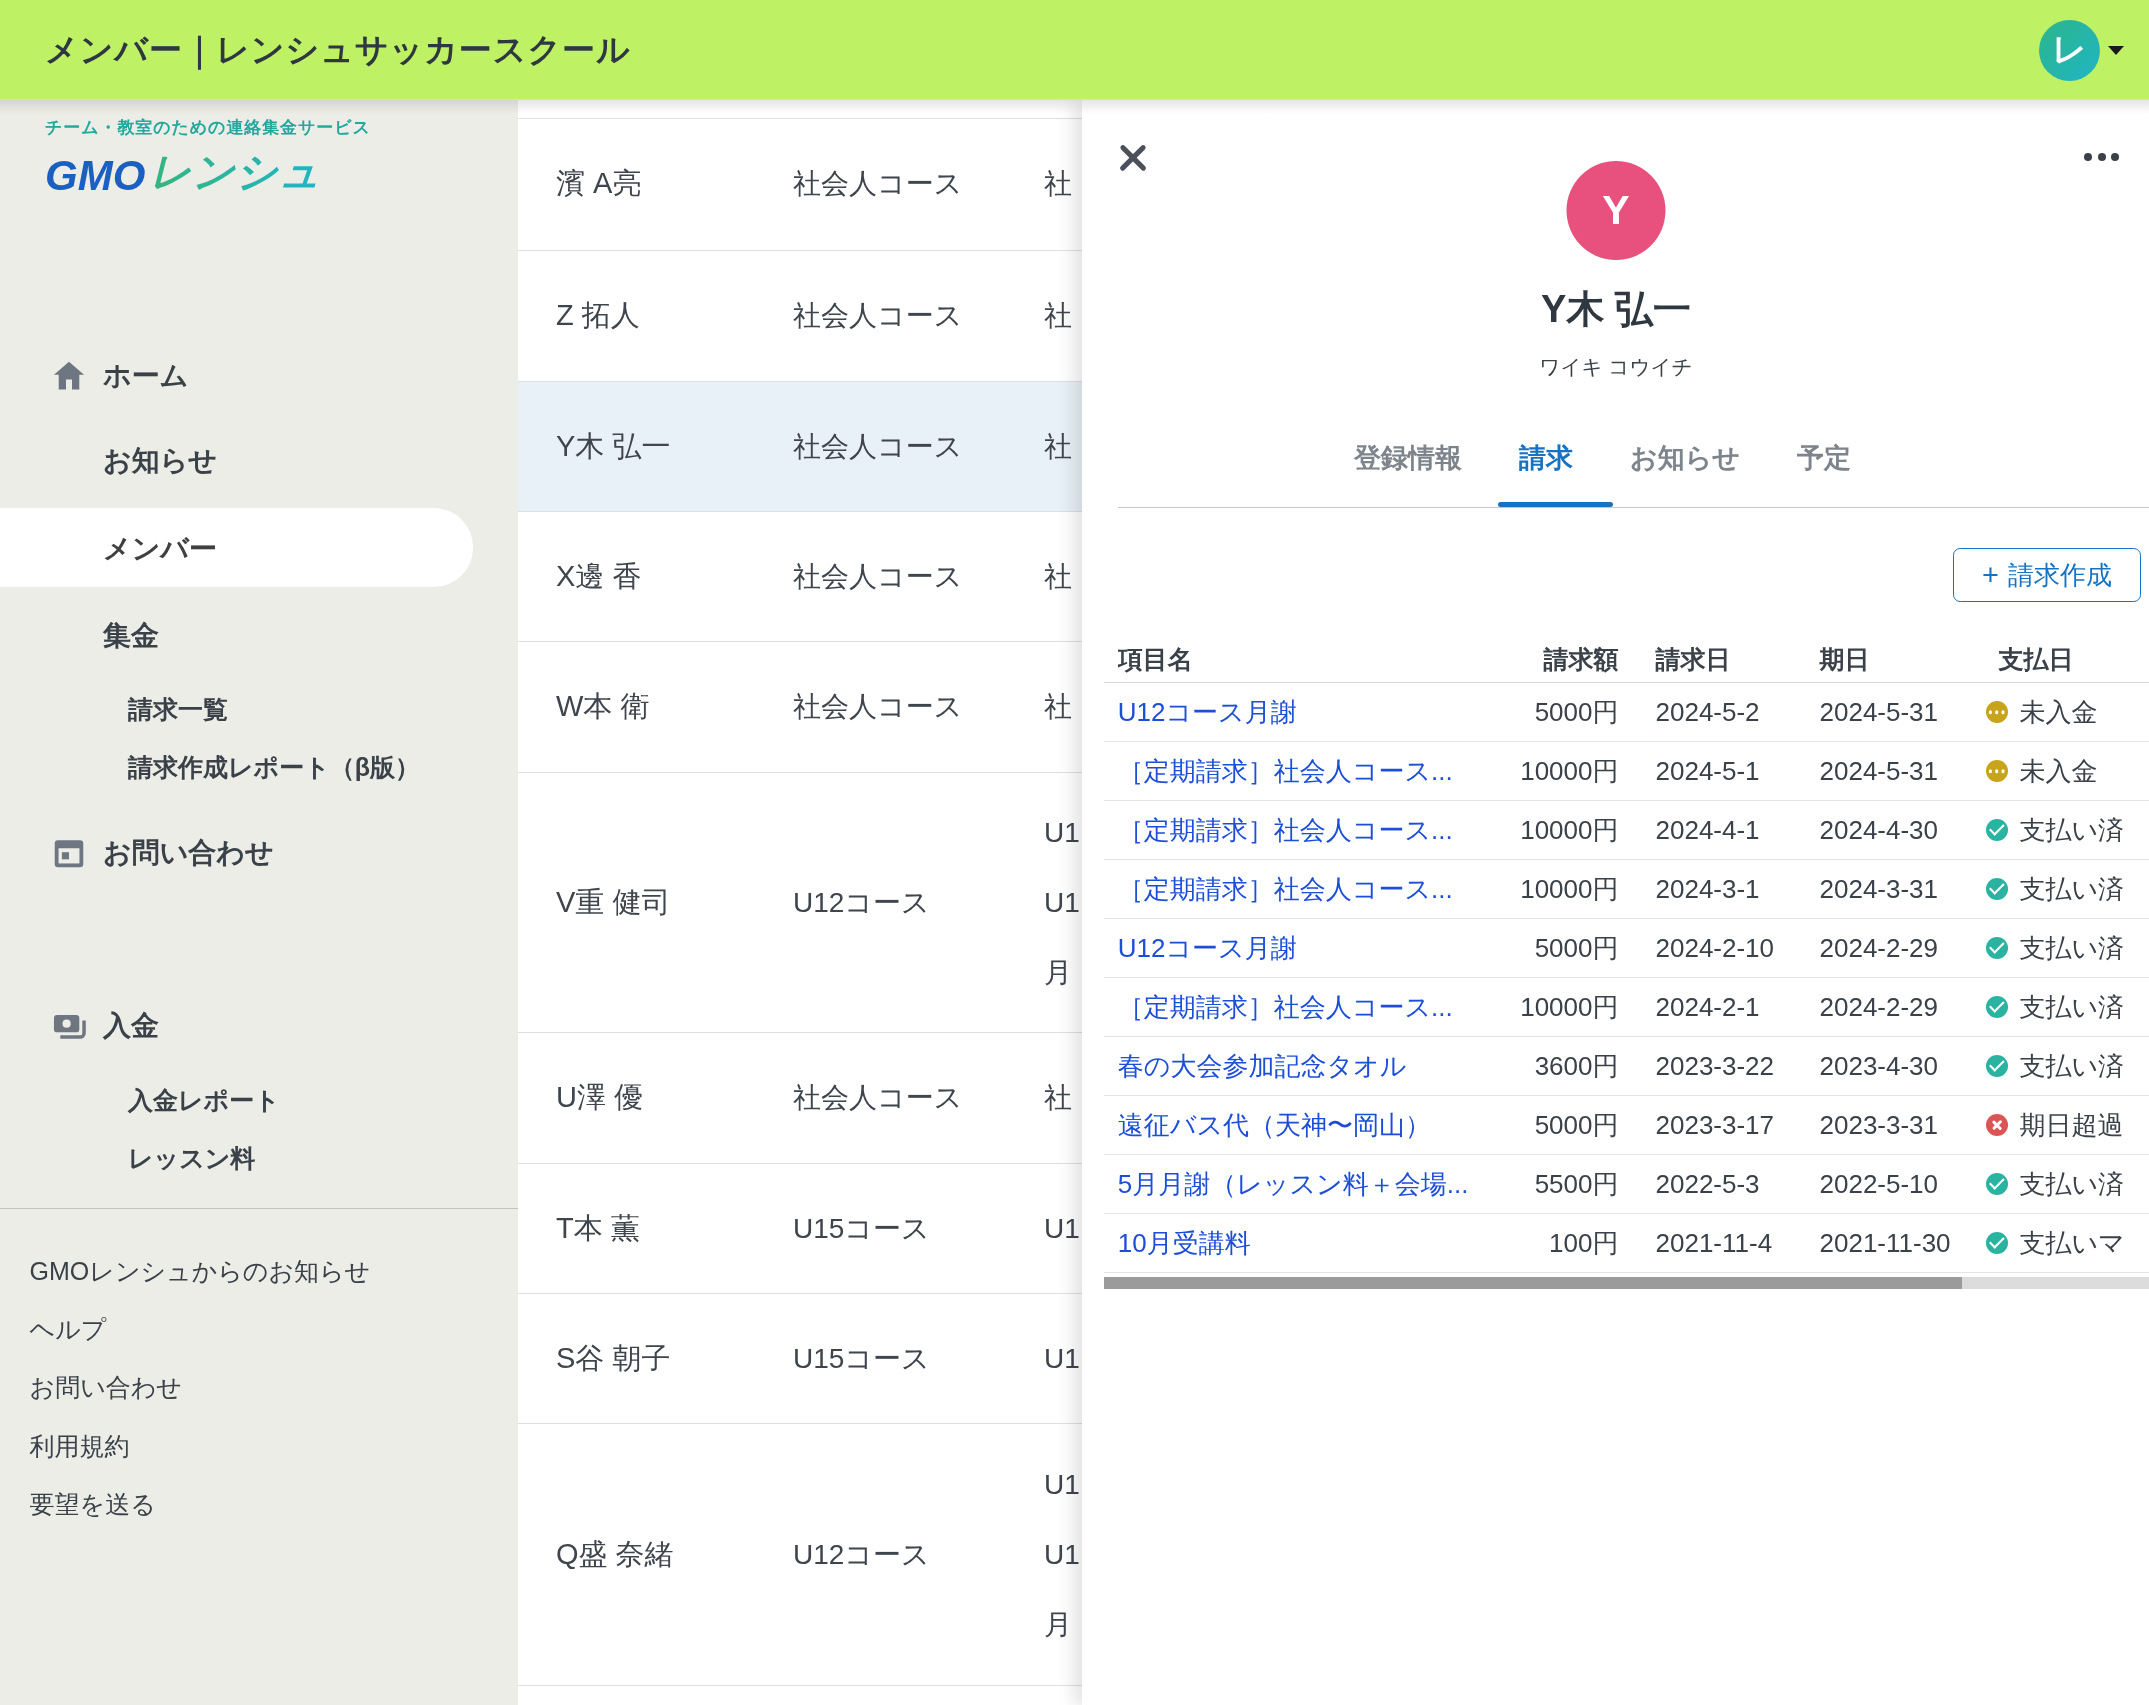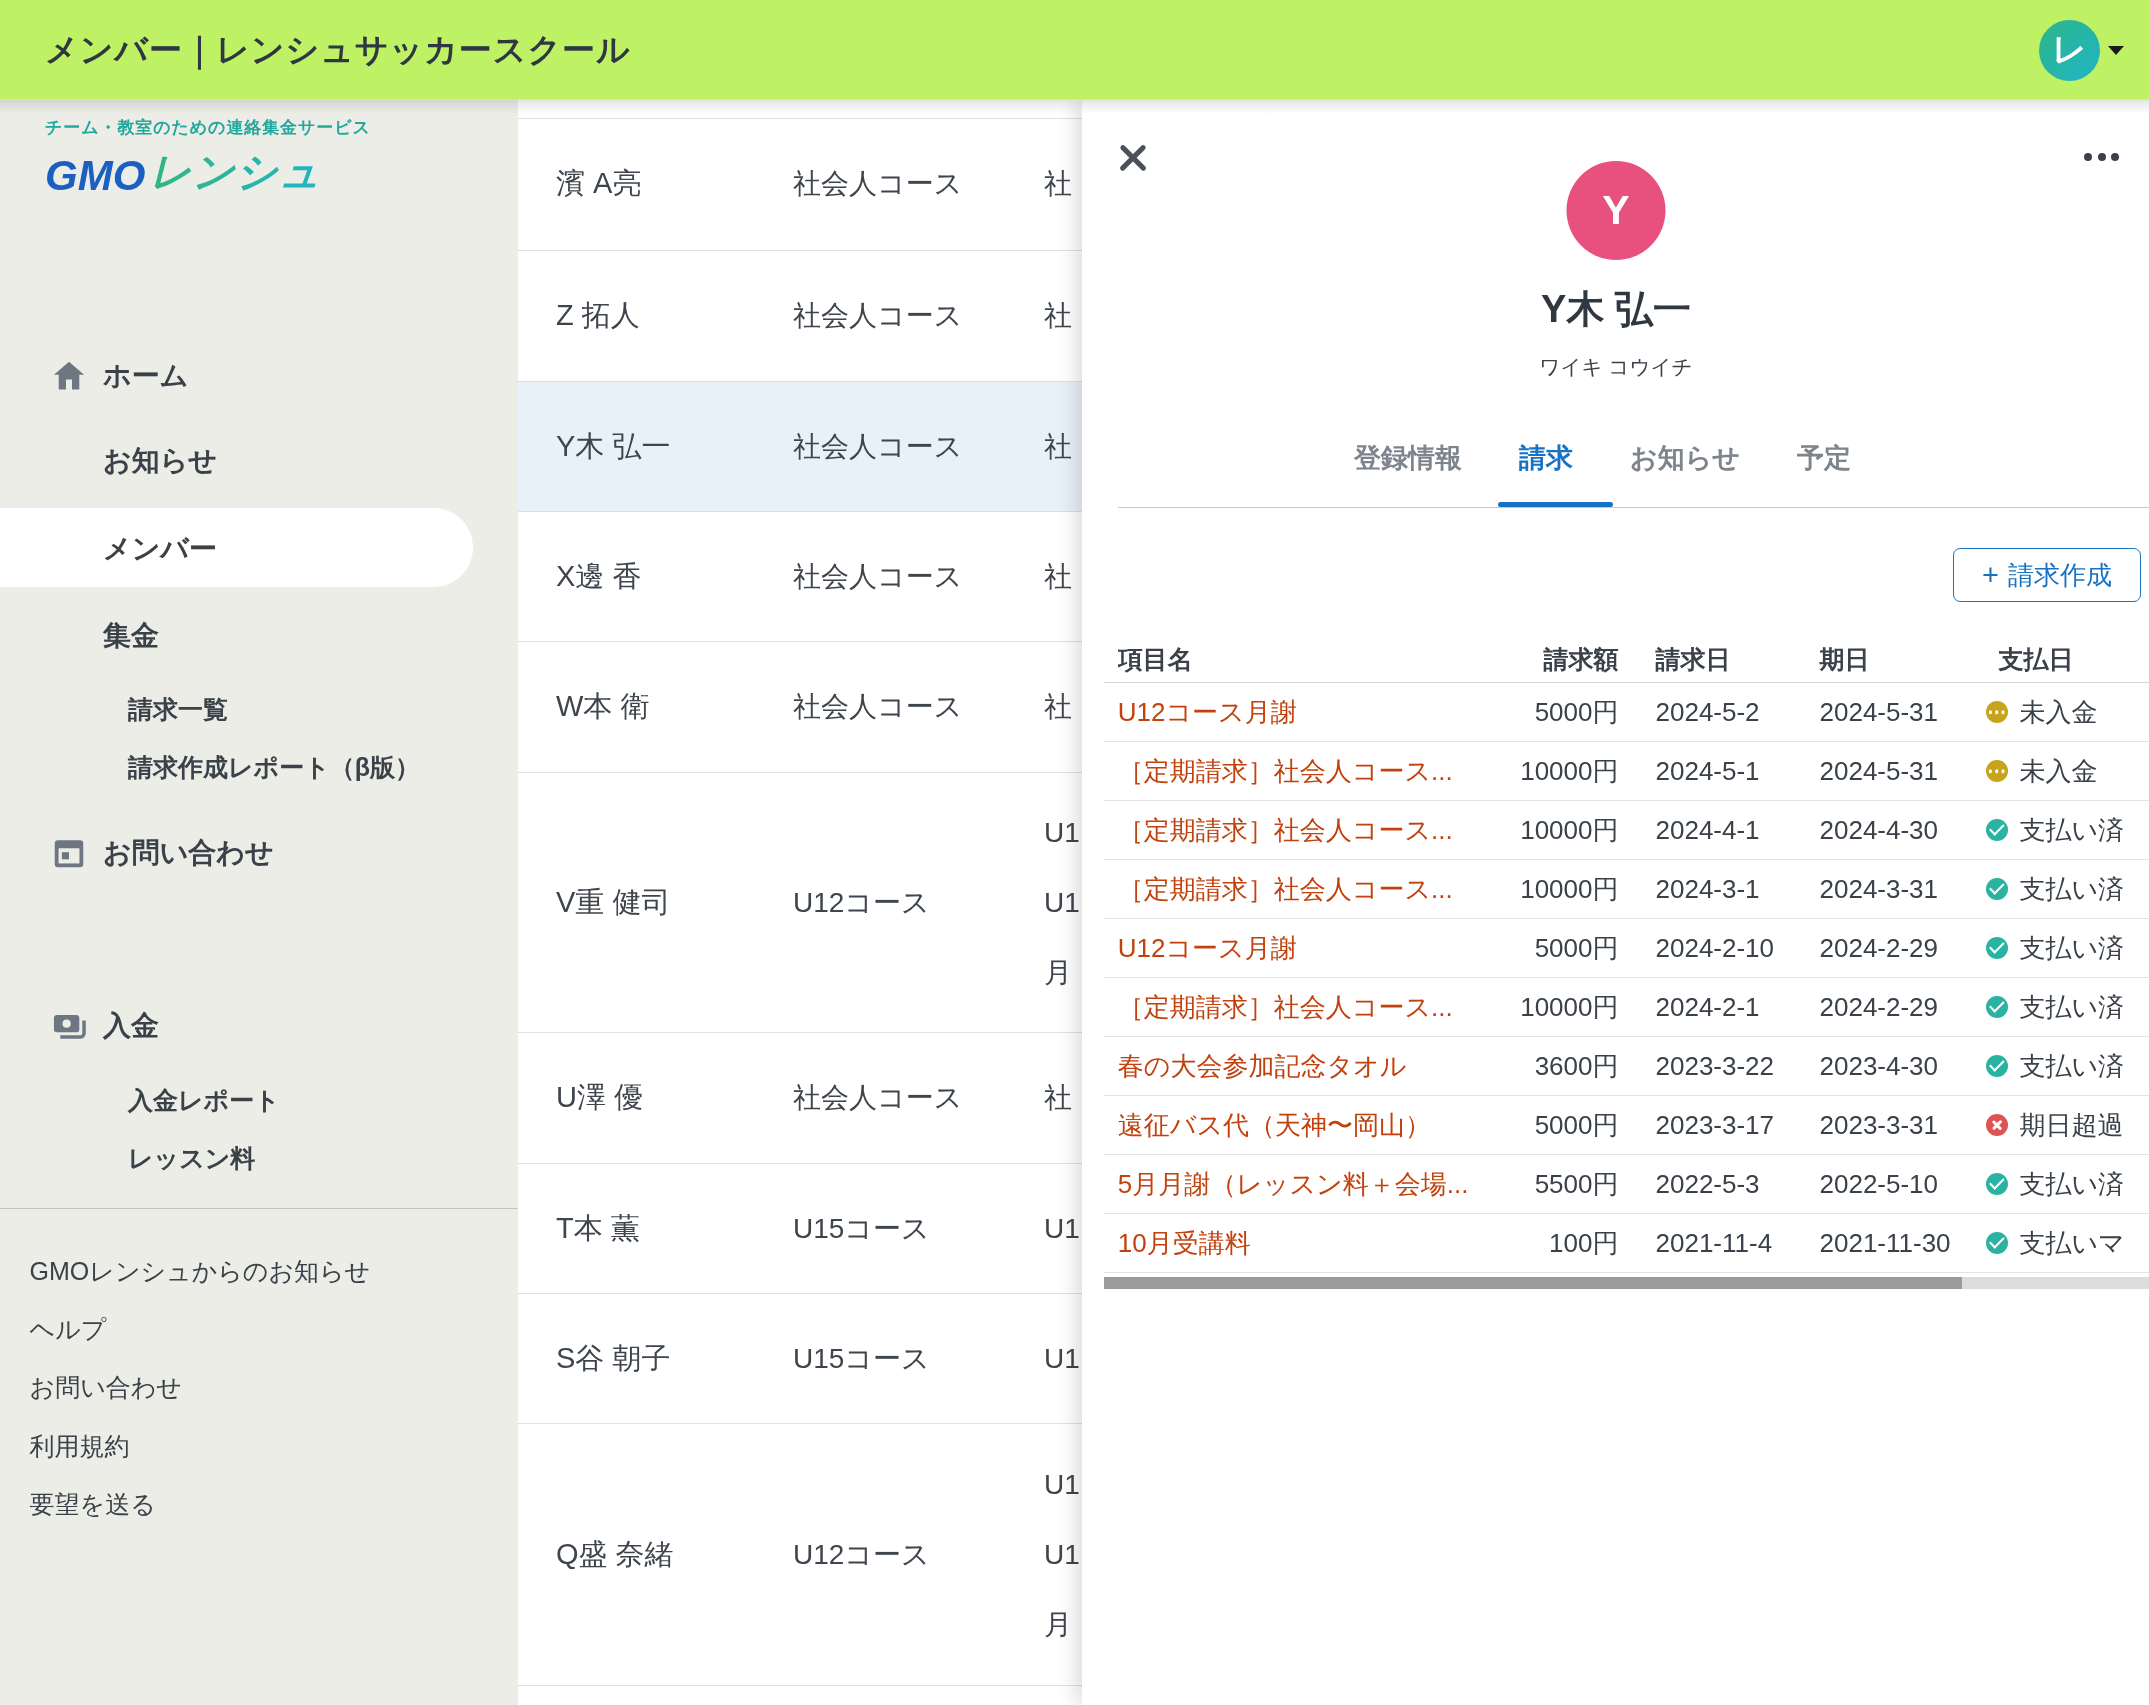--- a/index.html
+++ b/index.html
@@ -64,21 +64,21 @@
   .btable { position:absolute; left:21.5px; right:0; top:537px; }
   .bhead { position:relative; height:46px; font-size:25px; font-weight:bold; color:#3a4149; border-bottom:0.9px solid #d7d7d7; }
   .brow { position:relative; height:59px; border-bottom:0.9px solid #e4e4e4; font-size:26px; }
   .bc { position:absolute; top:0; bottom:0; display:flex; align-items:center; white-space:nowrap; }
   .bc-item { left:14.3px; width:421px; overflow:hidden; }
   .bc-amount { left:269px; width:246px; justify-content:flex-end; }
   .bc-billed { left:552px; }
   .bc-due { left:716px; }
   .bc-status { left:882px; gap:11.6px; }
   .bhead .bc-status { left:895px; }
-  .blink { color:#c2410c; cursor:pointer;text-align:right; }
+  .blink { color:#1d4ed8; cursor:pointer;text-align:right; }
   .sicon { width:22.4px; height:22.4px; border-radius:50%; position:relative; flex:none; }
   .sicon.pending { background:#c7a41c; }
   .sicon.pending::after { content:""; position:absolute; width:3.6px; height:3.6px; border-radius:50%; background:#fff; left:50%; top:50%; transform:translate(-50%,-50%); box-shadow:-6.3px 0 0 #fff,6.3px 0 0 #fff; }
   .sicon.paid { background:#2bb3a2; }
   .sicon.paid::after { content:""; position:absolute; left:4.5px; top:5.4px; width:11.6px; height:6.3px; border-left:2.7px solid #fff; border-bottom:2.7px solid #fff; transform:rotate(-45deg); }
   .sicon.overdue { background:#dd5454; }
   .sicon.overdue::before,.sicon.overdue::after { content:""; position:absolute; left:50%; top:50%; width:11.6px; height:2.7px; background:#fff; border-radius:1.8px; }
   .sicon.overdue::before { transform:translate(-50%,-50%) rotate(45deg); }
   .sicon.overdue::after { transform:translate(-50%,-50%) rotate(-45deg); }
   .hscroll { position:absolute; left:21.5px; right:0; top:1177px; height:11.6px; background:#dcdcdc; }

